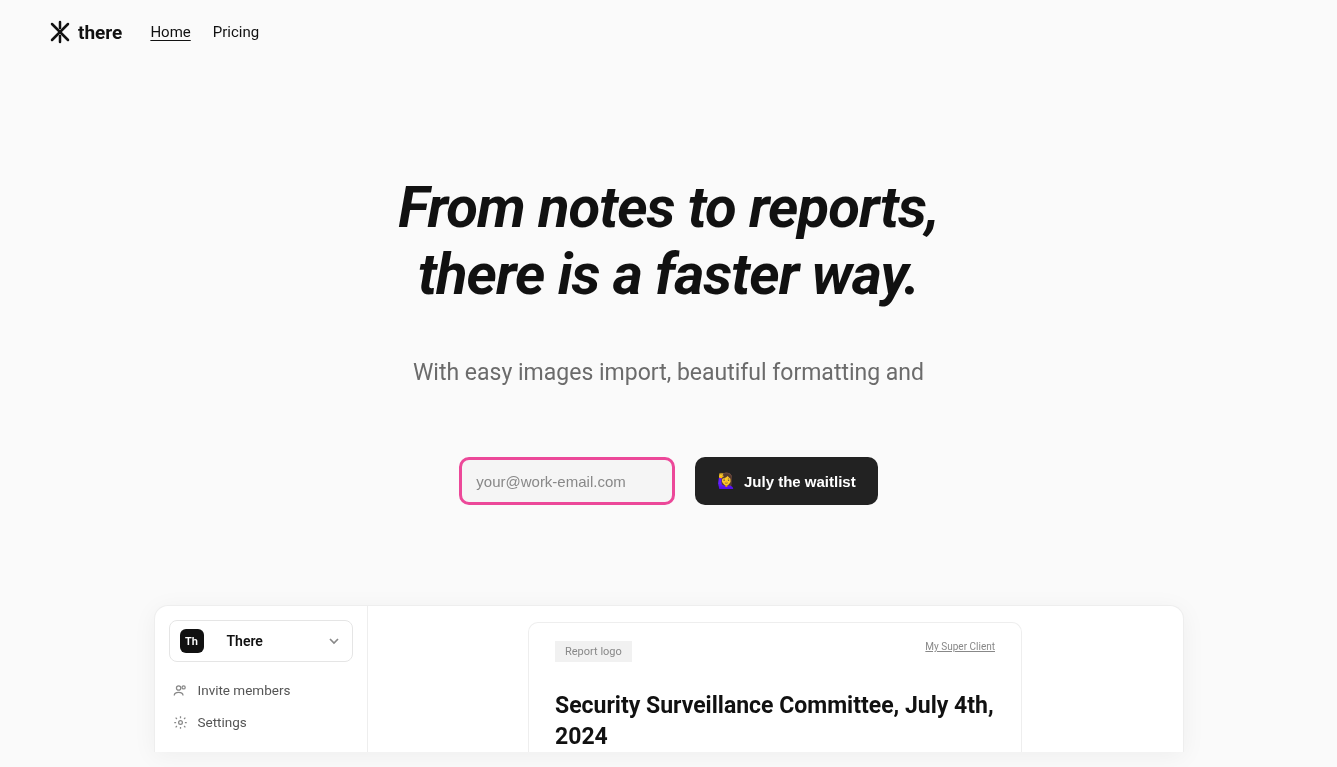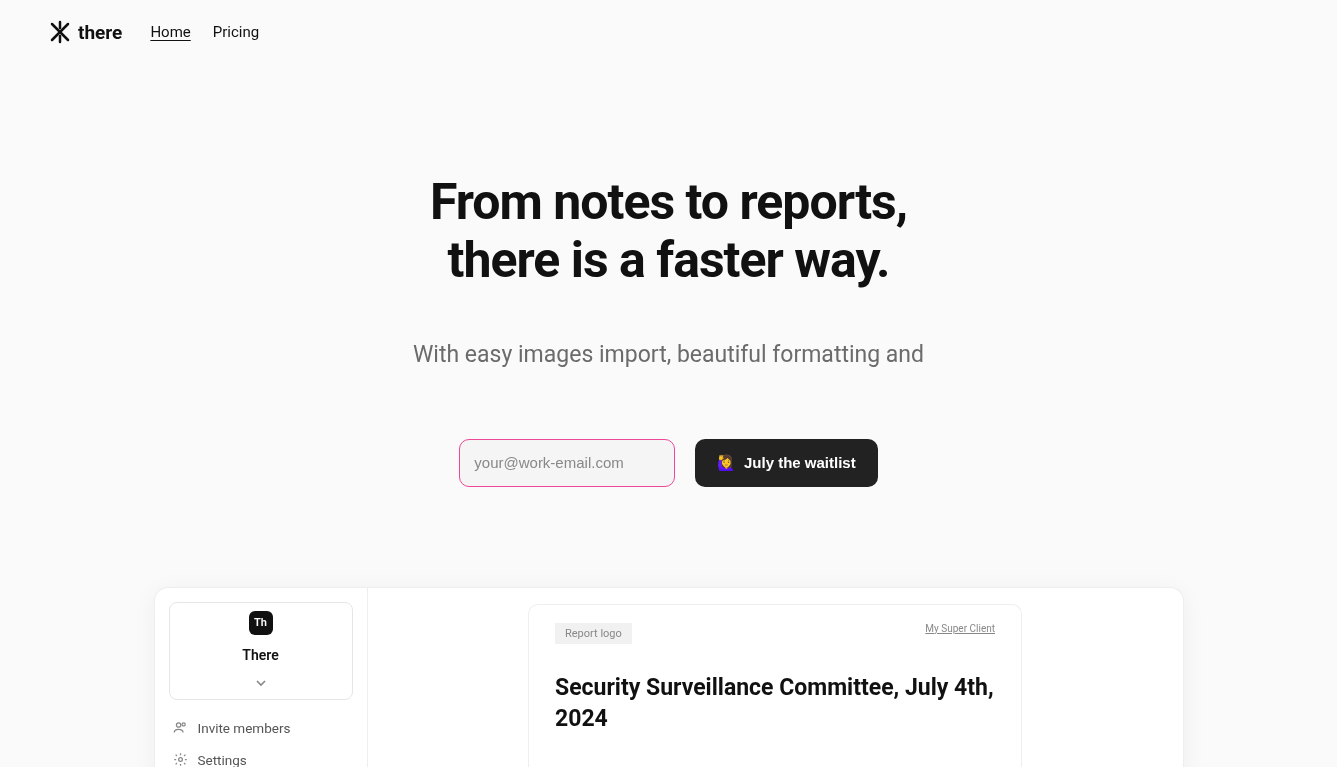--- a/index.html
+++ b/index.html
@@ -68,44 +68,45 @@
       height: 16px;
       display: inline-block;
       vertical-align: middle;
     }
     
     .hero {
       text-align: center;
       padding: 110px 40px 60px;
     }
     .hero-title {
-      font-size: 50px;
+      font-size: 58px;
       line-height: 1.15;
       font-weight: 700;
       letter-spacing: -1px;
       color: #111;
       margin-bottom: 48px;
+      font-style: italic;
     }
     .hero-sub {
       font-size: 23px;
       line-height: 1.55;
       color: #6b6b6b;
       max-width: 640px;
       margin: 16px auto 66px;
     }
     .waitlist-form {
       display: flex;
       justify-content: center;
       gap: 20px;
       align-items: center;
     }
     .email-input {
       width: 216px;
       height: 48px;
-      border: 1px solid #ec4899;
+      border: 3px solid #ec4899;
       background: #f5f5f5;
       border-radius: 10px;
       padding: 0 14px;
       font-size: 15px;
       color: #555;
       outline: none;
     }
     .email-input::placeholder {
       color: #888;
     }
@@ -140,26 +141,25 @@
       border-bottom: none;
     }
     .preview-sidebar {
       width: 213px;
       border-right: 1px solid #eee;
       padding: 14px;
     }
     .workspace-selector {
       display: flex;
       align-items: center;
-      gap: 12px;
+      gap: 23px;
       border: 1px solid #e5e5e5;
       border-radius: 8px;
       padding: 8px 10px;
       margin-bottom: 14px;
-      flex-direction: column;
     }
     .workspace-badge {
       width: 24px;
       height: 24px;
       background: #111;
       color: #fff;
       font-size: 11px;
       font-weight: 600;
       border-radius: 6px;
       display: flex;

